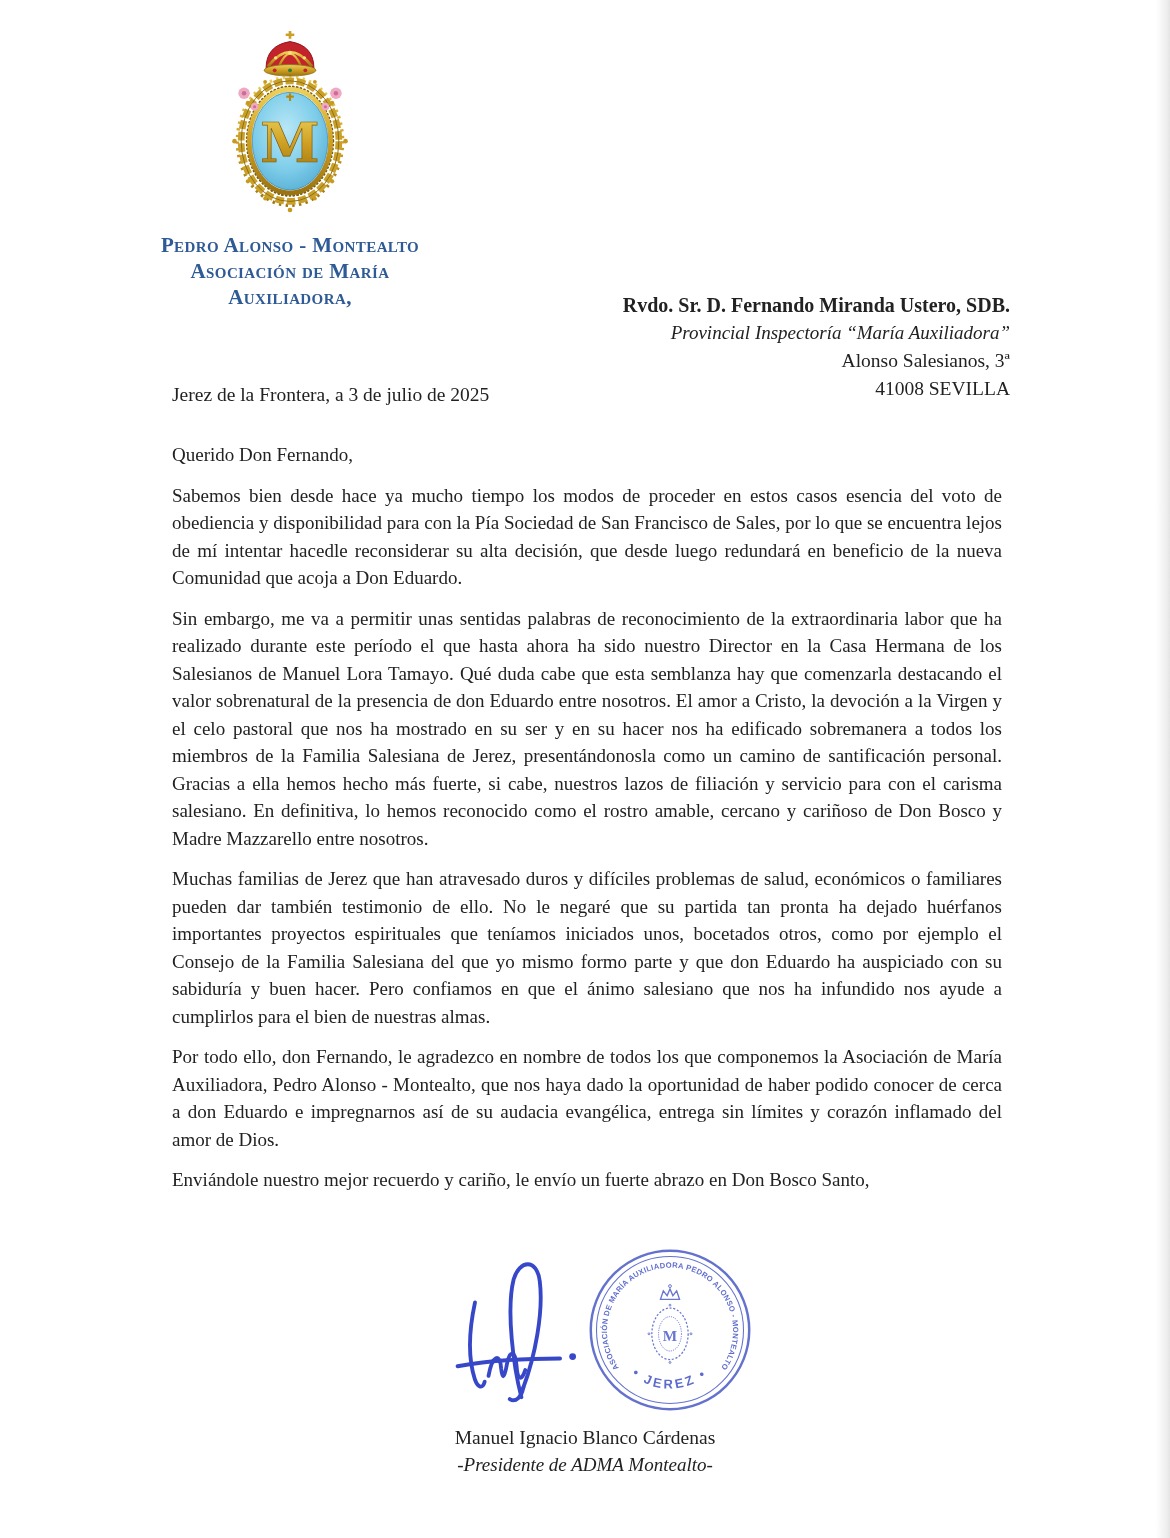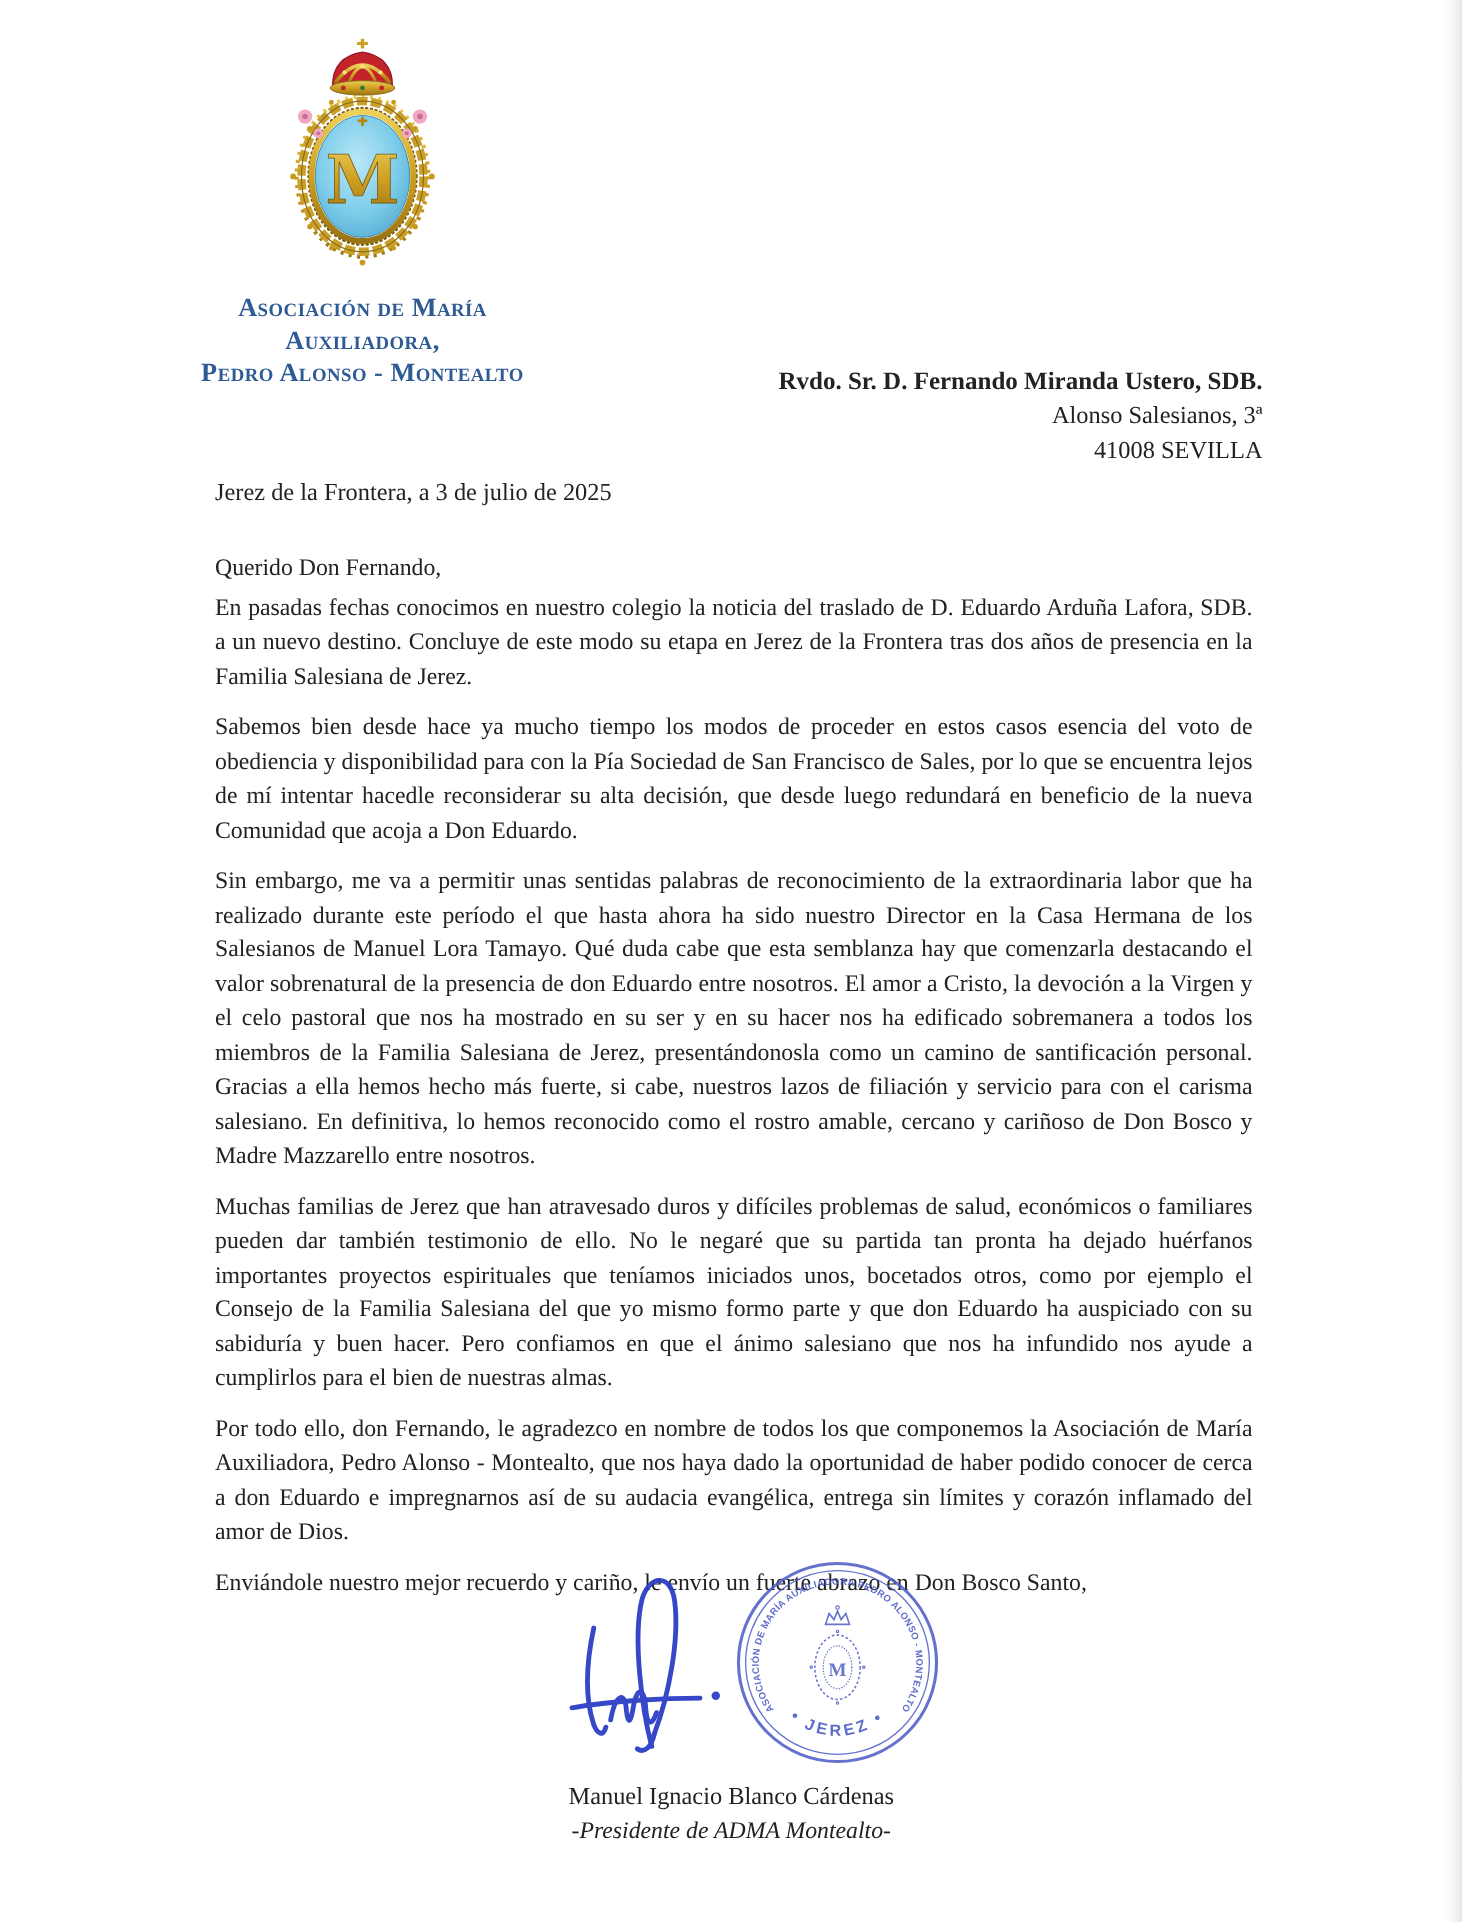--- a/index.html
+++ b/index.html
@@ -95,36 +95,36 @@
         <circle cx="16" cy="42" r="2" fill="#c3242b"></circle>
       </g>
 
       <g>
         <rect x="68.9" y="66" width="2.2" height="8" fill="#b8860b"></rect>
         <rect x="66" y="68.4" width="8" height="2.2" fill="#b8860b"></rect>
         <text x="70" y="138" text-anchor="middle" font-family="DejaVu Serif, serif" font-size="56" font-weight="bold" fill="url(#goldG)" stroke="#7a5c12" stroke-width="0.7">M</text>
       </g>
     </svg>
     <div class="org-name">
+      <div>Pedro Alonso - Montealto</div>
       <div>Asociación de María Auxiliadora,</div>
-      <div>Pedro Alonso - Montealto</div>
     </div>
   </div>
 
   <div class="recipient">
     <div class="r-name">Rvdo. Sr. D. Fernando Miranda Ustero, SDB.</div>
+    <div class="r-office">Provincial Inspectoría “María Auxiliadora”</div>
     <div class="r-line">Alonso Salesianos, 3ª</div>
     <div class="r-line">41008 SEVILLA</div>
   </div>
 
   <div class="dateline">Jerez de la Frontera, a 3 de julio de 2025</div>
 
   <div class="body">
     <p class="salutation">Querido Don Fernando,</p>
-    <p class="first">En pasadas fechas conocimos en nuestro colegio la noticia del traslado de D. Eduardo Arduña Lafora, SDB. a un nuevo destino. Concluye de este modo su etapa en Jerez de la Frontera tras dos años de presencia en la Familia Salesiana de Jerez.</p>
     <p>Sabemos bien desde hace ya mucho tiempo los modos de proceder en estos casos esencia del voto de obediencia y disponibilidad para con la Pía Sociedad de San Francisco de Sales, por lo que se encuentra lejos de mí intentar hacedle reconsiderar su alta decisión, que desde luego redundará en beneficio de la nueva Comunidad que acoja a Don Eduardo.</p>
     <p>Sin embargo, me va a permitir unas sentidas palabras de reconocimiento de la extraordinaria labor que ha realizado durante este período el que hasta ahora ha sido nuestro Director en la Casa Hermana de los Salesianos de Manuel Lora Tamayo. Qué duda cabe que esta semblanza hay que comenzarla destacando el valor sobrenatural de la presencia de don Eduardo entre nosotros. El amor a Cristo, la devoción a la Virgen y el celo pastoral que nos ha mostrado en su ser y en su hacer nos ha edificado sobremanera a todos los miembros de la Familia Salesiana de Jerez, presentándonosla como un camino de santificación personal. Gracias a ella hemos hecho más fuerte, si cabe, nuestros lazos de filiación y servicio para con el carisma salesiano. En definitiva, lo hemos reconocido como el rostro amable, cercano y cariñoso de Don Bosco y Madre Mazzarello entre nosotros.</p>
     <p>Muchas familias de Jerez que han atravesado duros y difíciles problemas de salud, económicos o familiares pueden dar también testimonio de ello. No le negaré que su partida tan pronta ha dejado huérfanos importantes proyectos espirituales que teníamos iniciados unos, bocetados otros, como por ejemplo el Consejo de la Familia Salesiana del que yo mismo formo parte y que don Eduardo ha auspiciado con su sabiduría y buen hacer. Pero confiamos en que el ánimo salesiano que nos ha infundido nos ayude a cumplirlos para el bien de nuestras almas.</p>
     <p>Por todo ello, don Fernando, le agradezco en nombre de todos los que componemos la Asociación de María Auxiliadora, Pedro Alonso - Montealto, que nos haya dado la oportunidad de haber podido conocer de cerca a don Eduardo e impregnarnos así de su audacia evangélica, entrega sin límites y corazón inflamado del amor de Dios.</p>
     <p>Enviándole nuestro mejor recuerdo y cariño, le envío un fuerte abrazo en Don Bosco Santo,</p>
   </div>
 
   <div class="sig-row">
     <svg class="sig-ink" viewBox="0 0 150 160" width="145" height="155">
       <g fill="none" stroke="#2c3ec6" stroke-width="4" stroke-linecap="round" opacity="0.95">

